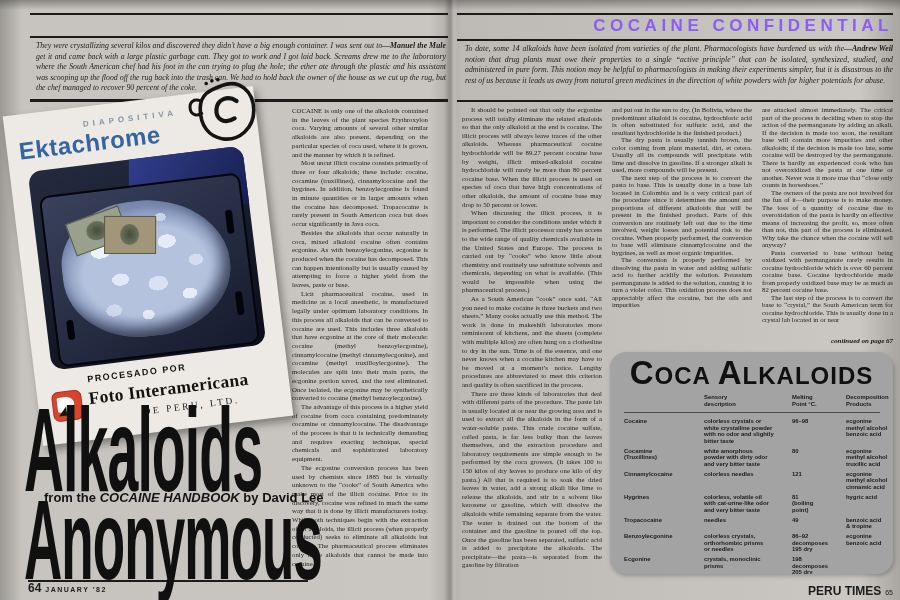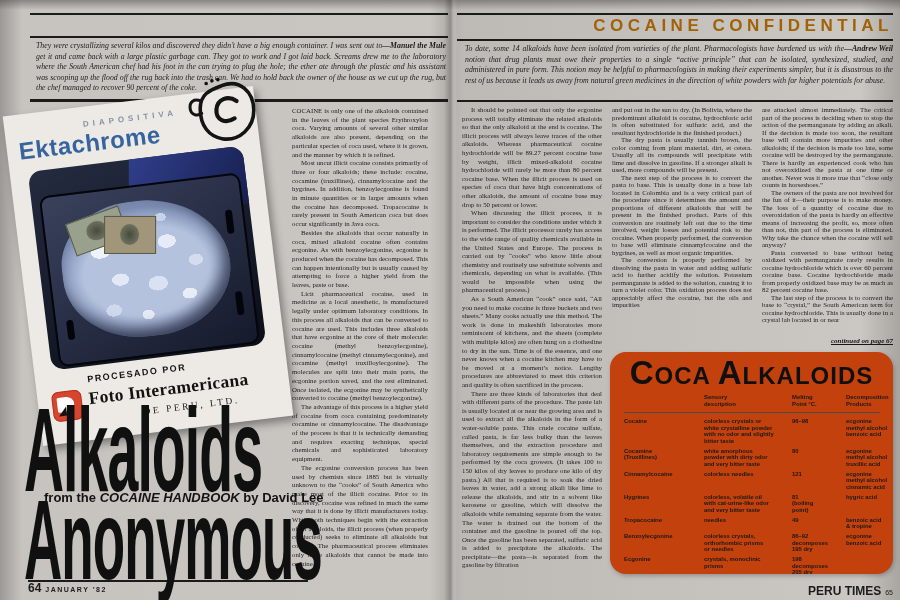--- a/index.html
+++ b/index.html
@@ -10,31 +10,31 @@
       linear-gradient(90deg,#9b9995 0px,#c7c4c0 22px,#c9c6c2 430px,#aeaba7 450px,#bdbab6 462px,#cbc8c4 860px,#a8a5a1 900px);
   }
   .shade-top{position:absolute;left:0;top:0;width:900px;height:10px;background:linear-gradient(180deg,rgba(60,58,55,.45),rgba(60,58,55,0));pointer-events:none;}
   .fold{position:absolute;left:444px;top:0;width:14px;height:600px;background:linear-gradient(90deg,rgba(0,0,0,0),rgba(0,0,0,.18) 45%,rgba(255,255,255,.12) 70%,rgba(0,0,0,0));}
   .rule{position:absolute;background:#1b1b1b;}
   
   .pullquote{position:absolute;font-family:"Liberation Serif",serif;font-style:italic;font-size:7.8px;line-height:10.6px;text-align:justify;color:#1c1c1c;}
   .pullquote .qt{text-indent:34px;}
   .pullquote .attr{float:right;font-weight:bold;}
   
-  .confidential{position:absolute;left:457px;top:16px;width:436px;text-align:right;font-weight:900;font-size:17px;letter-spacing:4.5px;color:#a16207;white-space:nowrap;}
+  .confidential{position:absolute;left:457px;top:16px;width:436px;text-align:right;font-weight:900;font-size:17px;letter-spacing:4.5px;color:#8b5cf6;white-space:nowrap;}
   
   .bodycol{position:absolute;font-family:"Liberation Serif",serif;font-size:6.8px;text-align:justify;color:#1d1d1d;overflow:hidden;}
   .bodycol p{margin:0;text-indent:9px;}
   .bodycol p:first-child{text-indent:0;}
   .bodycol.indent-first p:first-child{text-indent:9px;}
   .col-left{left:292px;top:107px;width:136px;height:466px;line-height:8.7px;}
   .col-r1{left:462px;top:106px;width:140px;height:488px;line-height:8.6px;}
   .col-r2{left:612px;top:106px;width:140px;height:246px;line-height:7.5px;}
   .col-r3{left:762px;top:106px;width:131px;height:232px;line-height:7.5px;}
-  .continued{position:absolute;left:762px;top:337px;width:131px;text-align:right;font-family:"Liberation Serif",serif;font-style:italic;font-weight:bold;font-size:7px;text-decoration:underline;}
+  .continued{position:absolute;left:762px;top:337px;width:131px;text-align:right;font-family:"Liberation Serif",serif;font-style:italic;font-weight:bold;font-size:7px;}
   
   .slide{position:absolute;left:22px;top:100px;width:252px;height:332px;background:#edeae5;transform:rotate(-7deg);box-shadow:3px 5px 9px rgba(0,0,0,.38);z-index:2;}
   .diapositiva{position:absolute;left:0;top:13px;width:100%;text-align:center;font-size:8px;letter-spacing:4px;color:#8494a6;font-weight:bold;}
   .ektachrome{position:absolute;left:12px;top:23px;width:100%;font-size:24px;font-weight:bold;letter-spacing:.5px;color:#36649e;}
   .aperture{position:absolute;left:18px;top:58px;width:216px;height:200px;background:linear-gradient(160deg,#242b40,#0b0e18);border-radius:13px;overflow:hidden;}
   .cloth{position:absolute;right:-14px;top:-12px;width:130px;height:64px;background:linear-gradient(120deg,#32418f,#151d4a);transform:rotate(7deg);border-radius:10px;}
   .tray{position:absolute;left:8px;top:26px;width:198px;height:168px;background:linear-gradient(150deg,#3a415c,#151a2c);border-radius:10px;border:2px solid #05060c;}
   .chunks{position:absolute;left:12px;top:14px;width:168px;height:136px;border-radius:46% 54% 50% 50%;
     background:
       radial-gradient(16px 11px at 24% 34%,#eef2fa 0 60%,rgba(0,0,0,0) 61%),
@@ -72,21 +72,21 @@
   .credit{position:absolute;left:44px;top:490px;width:262px;font-size:13px;font-weight:bold;color:#131313;white-space:nowrap;z-index:6;}
   .credit .book{font-style:italic;}
   .title-rule{left:28px;top:580px;width:280px;height:1.5px;}
   
   .footer{position:absolute;font-size:7px;color:#1c1c1c;white-space:nowrap;}
   .footer b{font-size:12px;}
   .footer .sp{letter-spacing:1.5px;font-weight:bold;}
   .footer-left{left:28px;top:581px;}
   .footer-right{left:790px;top:584px;width:103px;text-align:right;}
   
-  .alk-table{position:absolute;left:610px;top:352px;width:283px;height:222px;background:#c2410c;border-radius:16px;box-shadow:1px 2px 4px rgba(0,0,0,.25);z-index:3;overflow:hidden;}
+  .alk-table{position:absolute;left:610px;top:352px;width:283px;height:222px;background:#a3a3a3;border-radius:16px;box-shadow:1px 2px 4px rgba(0,0,0,.25);z-index:3;overflow:hidden;}
   .alk-title{position:absolute;left:0;top:6px;width:100%;text-align:center;font-weight:900;color:#101010;letter-spacing:1px;white-space:nowrap;}
   .alk-title .big{font-size:33px;line-height:30px;}
   .alk-title .small{font-size:24px;line-height:30px;}
   .thead{position:absolute;top:42px;left:14px;width:256px;display:grid;grid-template-columns:76px 84px 50px 46px;column-gap:4px;font-size:5.9px;font-weight:bold;line-height:6.6px;white-space:pre-line;color:#191919;}
   .thead-rule{position:absolute;left:14px;top:60px;width:256px;height:1px;background:#4a4a4a;}
   .trows{position:absolute;top:64px;left:14px;width:256px;}
   .trow{display:grid;grid-template-columns:76px 84px 50px 46px;column-gap:4px;padding:2px 0 1.5px 0;}
   .tcell{font-size:5.9px;font-weight:bold;line-height:6.5px;white-space:pre-line;color:#1a1a1a;}
 </style>
 </head>

